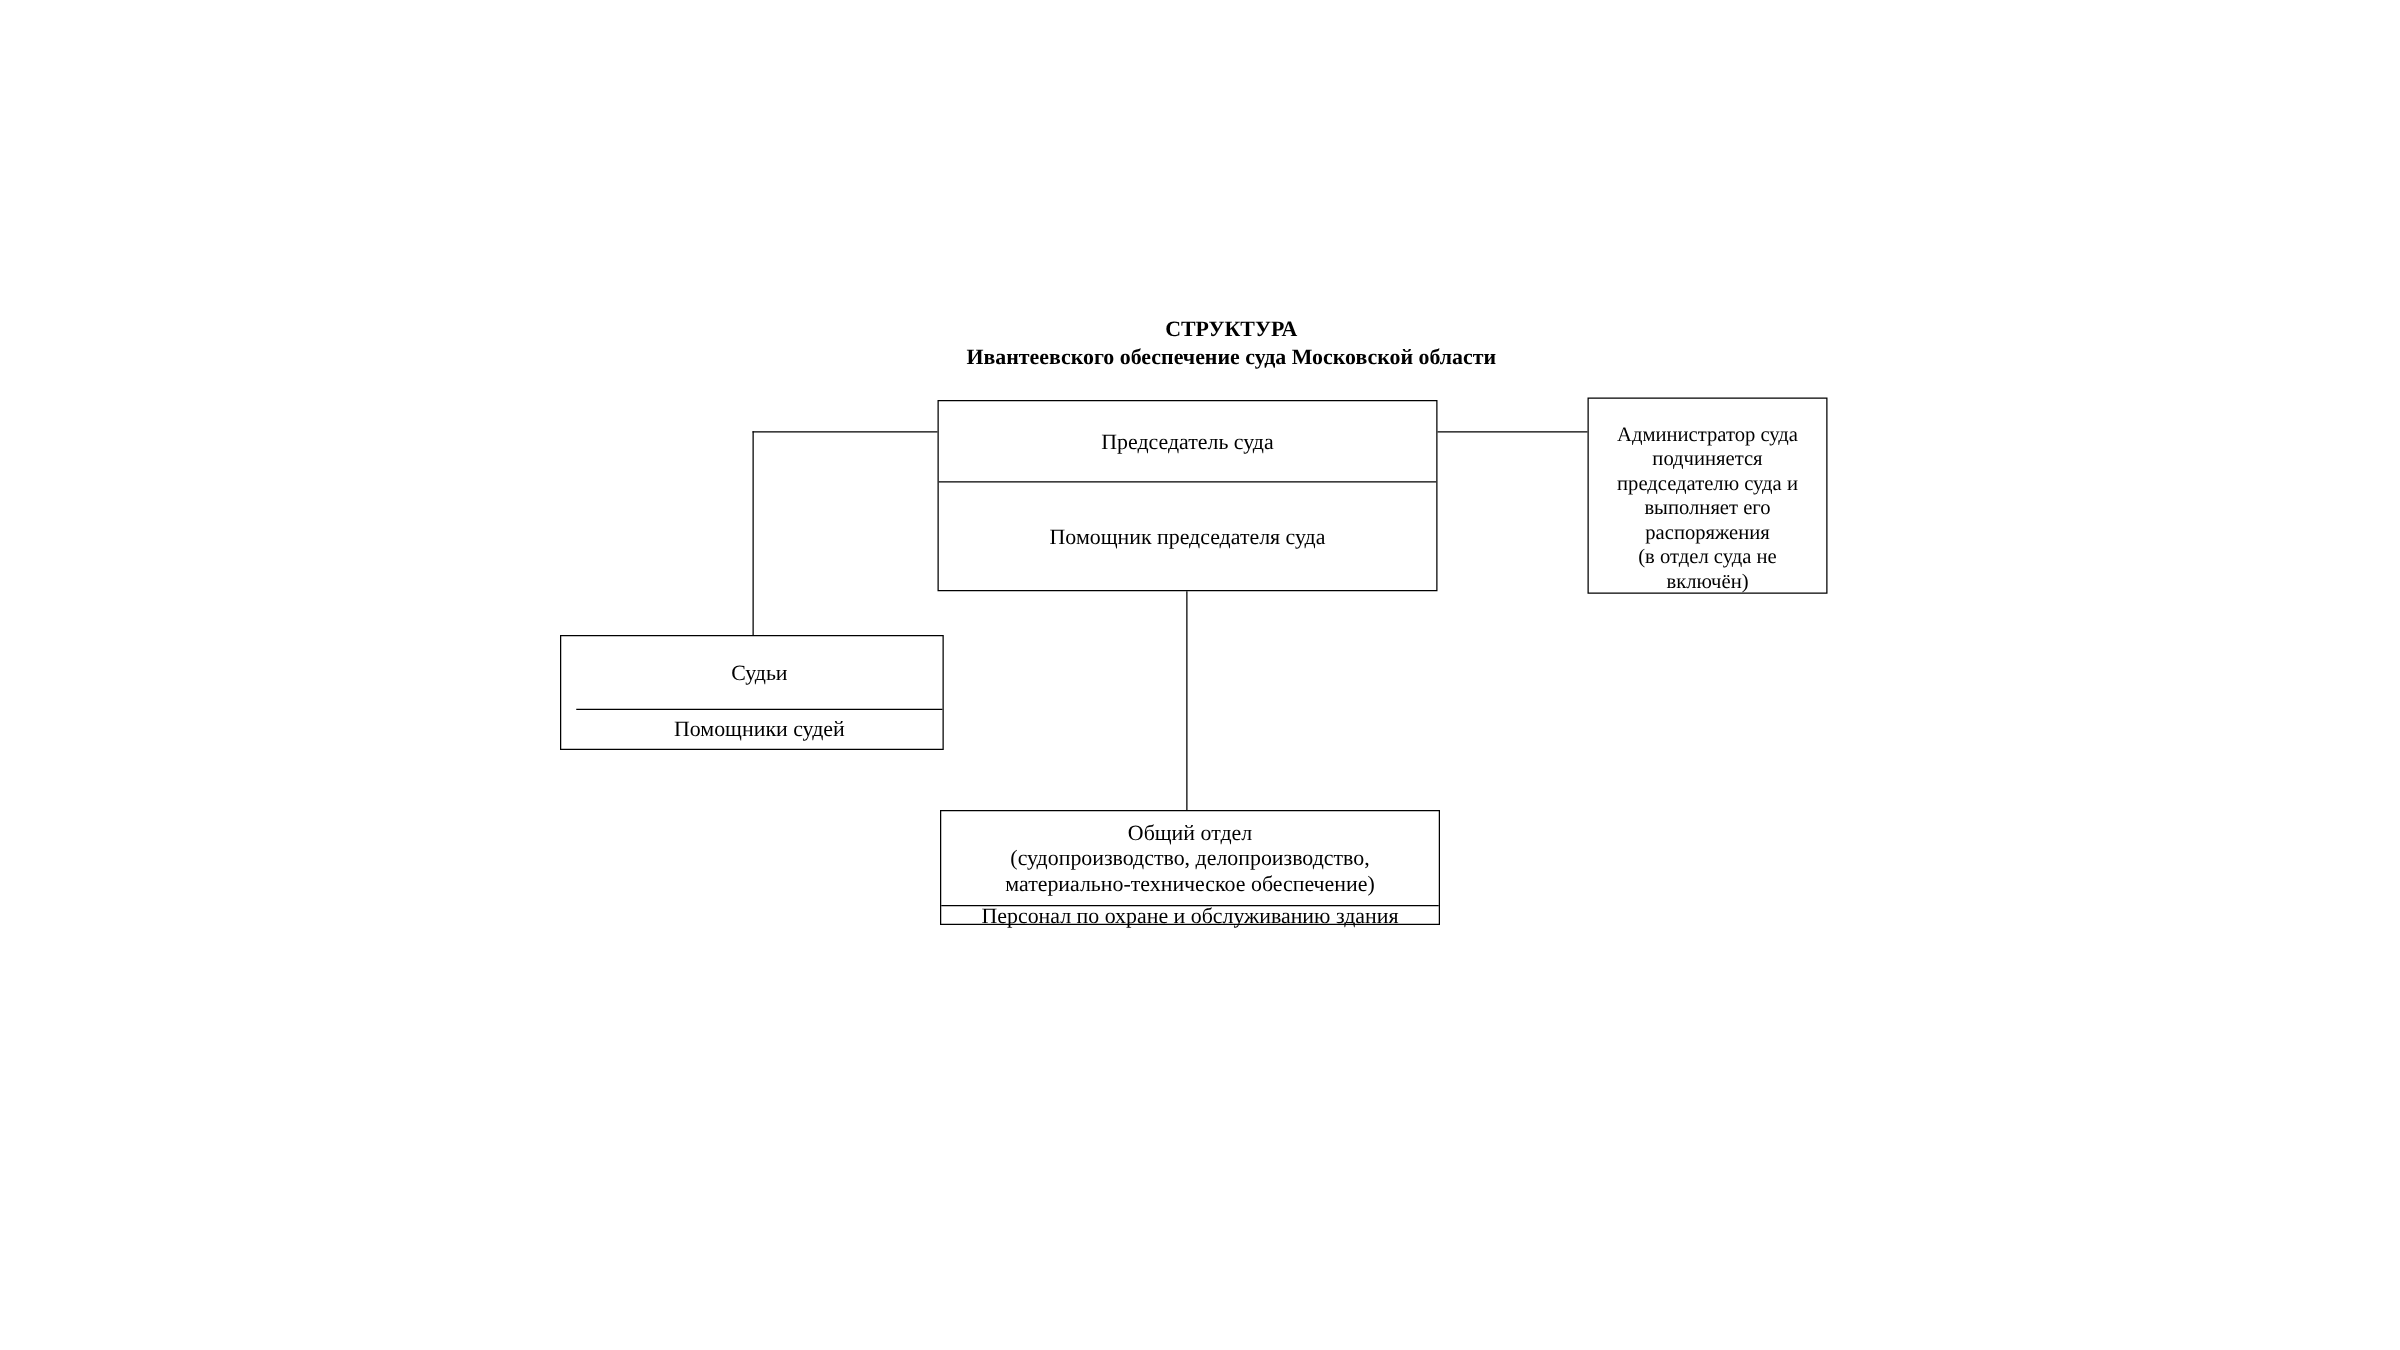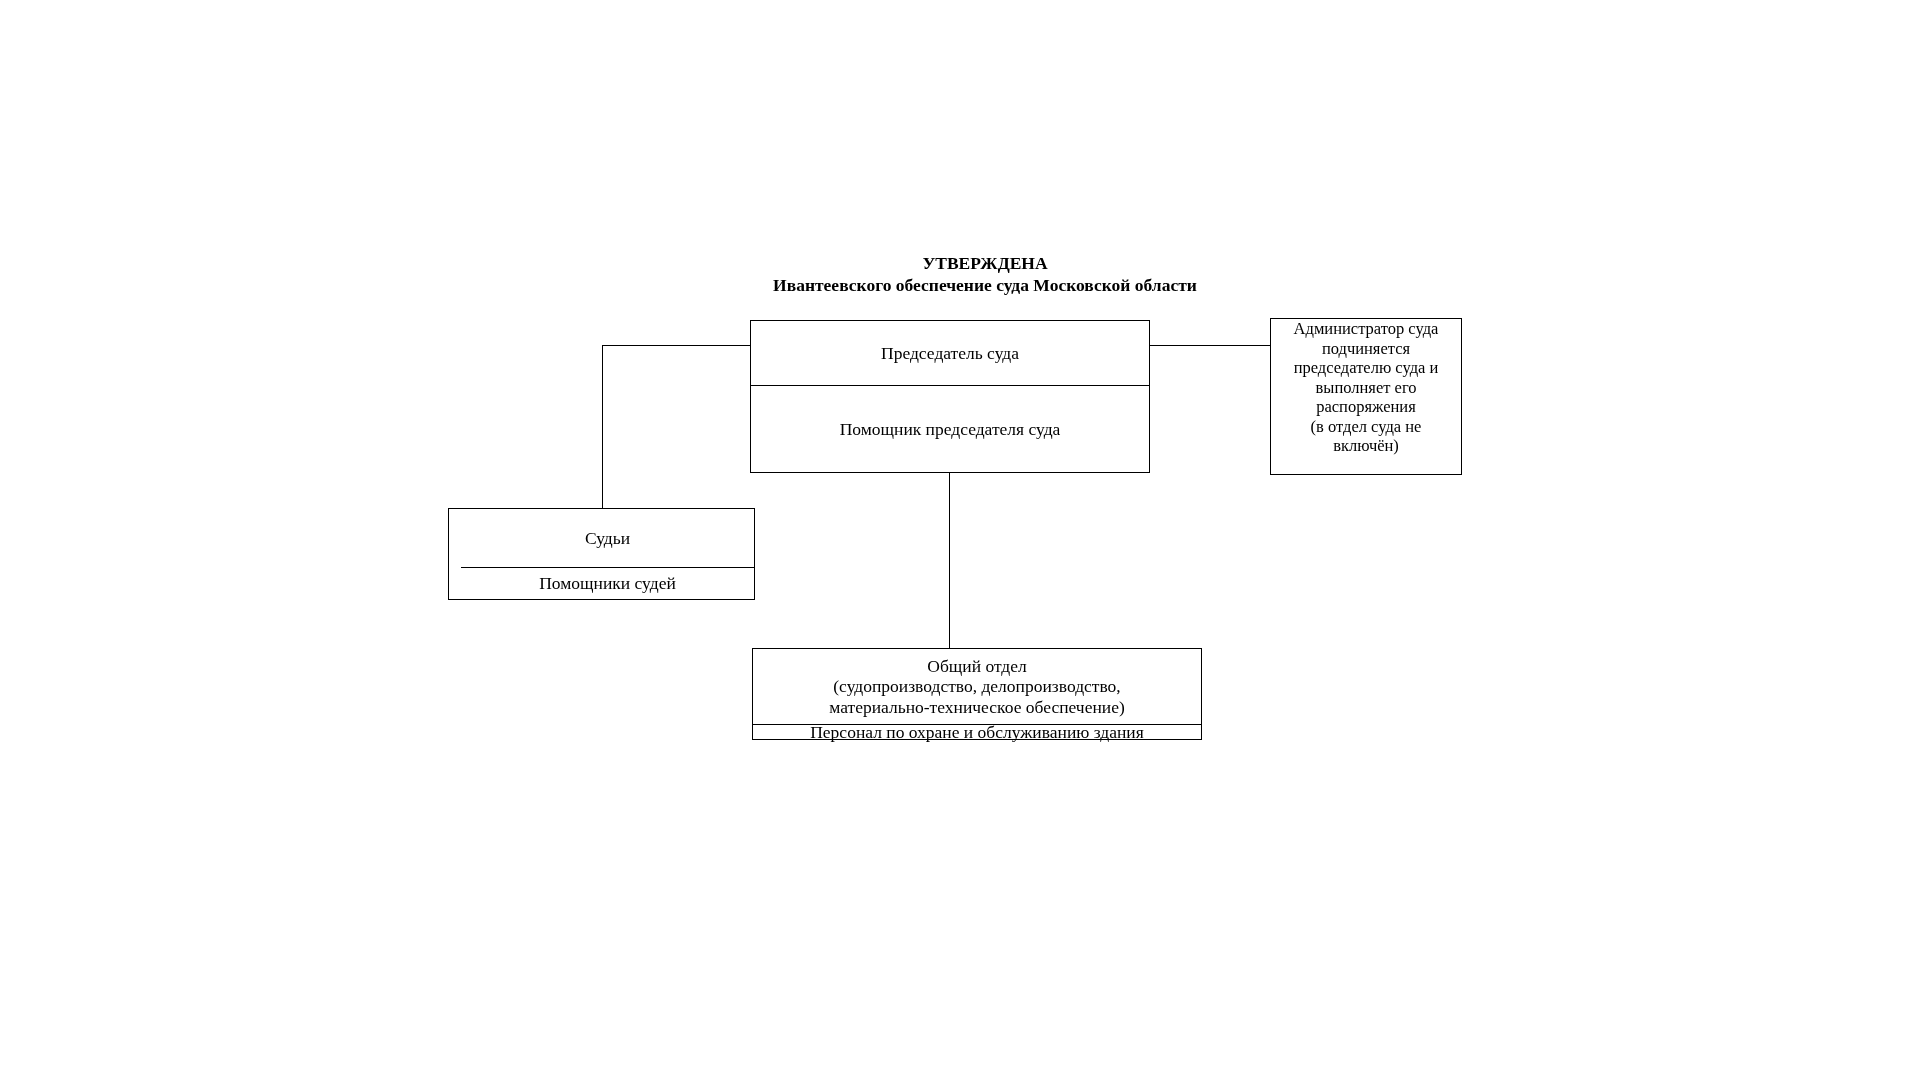--- a/index.html
+++ b/index.html
@@ -84,39 +84,39 @@
 
   #box-administrator {
     left: 1270px;
     top: 318px;
     width: 192px;
     height: 157px;
   }
   #box-administrator .cell-1 {
     height: 100%;
     flex-direction: column;
-    justify-content: flex-start;
+    justify-content: flex-end;
     font-size: 16.5px;
     line-height: 19.5px;
   }
 
   #box-judges {
     left: 448px;
     top: 508px;
     width: 307px;
     height: 92px;
     padding-left: 12px;
   }
   #box-judges .cell-1 { height: 58px; }
   #box-judges .cell-2 { height: 31px; text-align: center; }
 
   #box-general {
     left: 752px;
     top: 648px;
-    width: 450px;
+    width: 400px;
     height: 92px;
   }
   #box-general .cell-1 {
     height: 75px;
     flex-direction: column;
     justify-content: center;
     line-height: 20.5px;
   }
   #box-general .cell-2 { height: 15px; }
 
@@ -137,21 +137,21 @@
   #conn-chairman-right-h { left: 1149px; top: 345px; width: 122px; }
   #conn-chairman-down-v { left: 949px; top: 472px; height: 177px; }
 </style>
 </head>
 <body>
 
 <div id="canvas">
 
 
   <div class="doc-title">
-    <span class="ln">УТВЕРЖДЕНА</span>
+    <span class="ln">СТРУКТУРА</span>
     <span class="ln">Ивантеевского обеспечение суда Московской области</span>
   </div>
 
   <div class="line-h" id="conn-chairman-left-h"></div>
   <div class="line-v" id="conn-chairman-left-v"></div>
   <div class="line-h" id="conn-chairman-right-h"></div>
   <div class="line-v" id="conn-chairman-down-v"></div>
 
   <div class="box" id="box-chairman">
     <div class="cell cell-1">Председатель суда</div>

